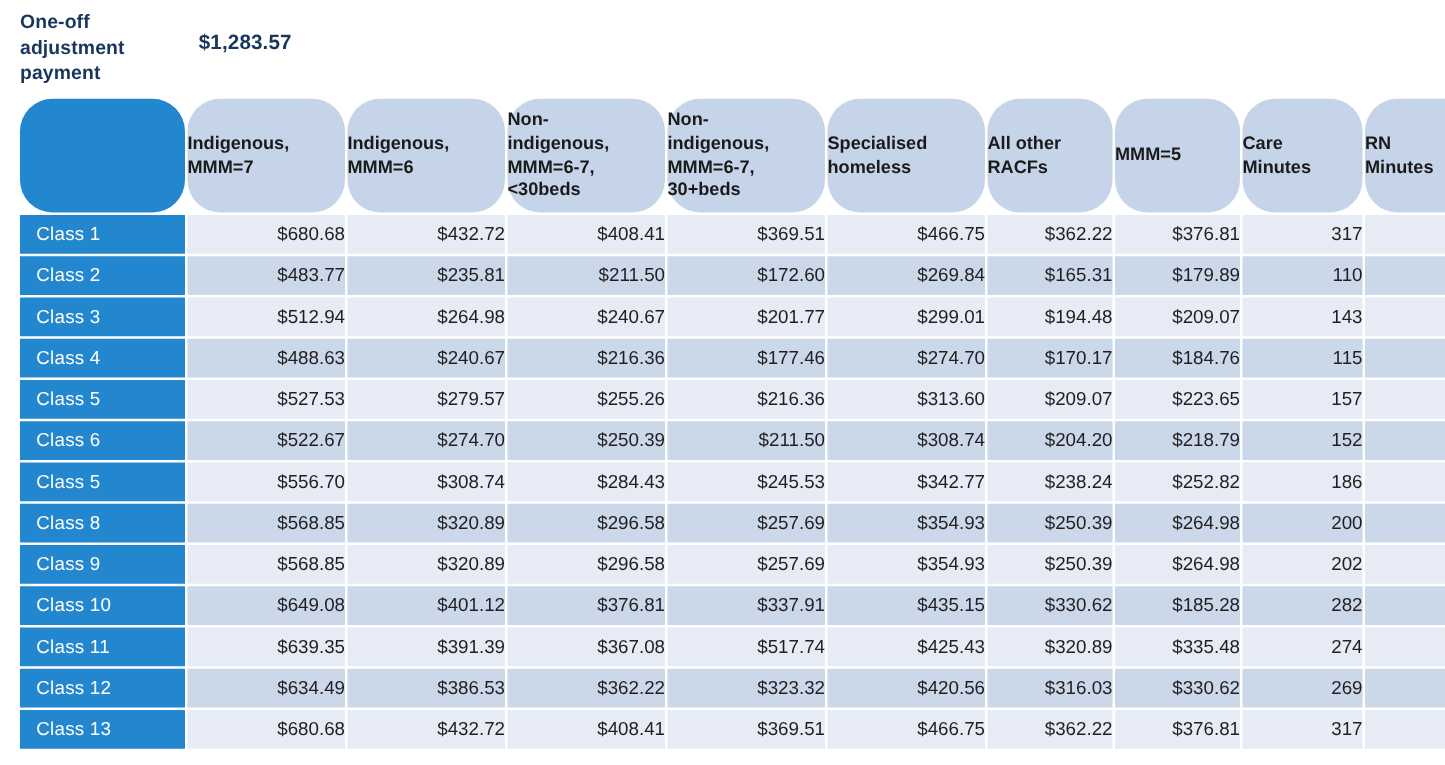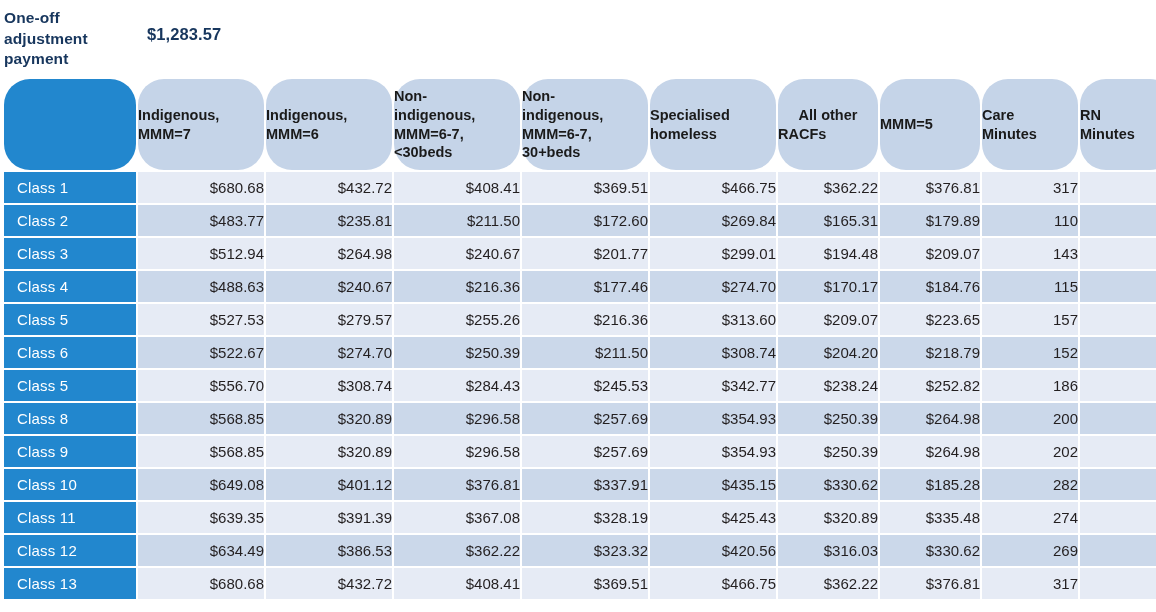--- a/index.html
+++ b/index.html
@@ -14,20 +14,21 @@
     font-family: "Liberation Sans", sans-serif;
     color: #231f20;
     overflow: hidden;
   }
 
   .page {
     position: relative;
     width: 1112px;
     height: 612px;
     box-sizing: border-box;
+    margin-left: 12px;
   }
 
   
   .summary {
     position: absolute;
     left: 4px;
     top: 8px;
     width: 700px;
     display: flex;
     align-items: flex-start;
@@ -163,21 +164,21 @@
               <span style="display: block;">Non-</span>
               <span style="display: block;">indigenous,</span>
               <span style="display: block;">MMM=6-7,</span>
               <span style="display: block;">30+beds</span>
             </th>
             <th>
               <span style="display: block;">Specialised</span>
               <span style="display: block;">homeless</span>
             </th>
             <th>
-              <span style="display: block; text-align: center;">All other</span>
+              <span style="display: block;">All other</span>
               <span style="display: block;">RACFs</span>
             </th>
             <th>
               <span style="display: block;">MMM=5</span>
             </th>
             <th>
               <span style="display: block;">Care</span>
               <span style="display: block;">Minutes</span>
             </th>
             <th>
@@ -305,21 +306,21 @@
             <td>$330.62</td>
             <td>$185.28</td>
             <td>282</td>
             <td>56</td>
           </tr>
           <tr class="light">
             <td class="rowlabel">Class 11</td>
             <td>$639.35</td>
             <td>$391.39</td>
             <td>$367.08</td>
-            <td>$328.19</td>
+            <td>$517.74</td>
             <td>$425.43</td>
             <td>$320.89</td>
             <td>$335.48</td>
             <td>274</td>
             <td>41</td>
           </tr>
           <tr class="dark">
             <td class="rowlabel">Class 12</td>
             <td>$634.49</td>
             <td>$386.53</td>

